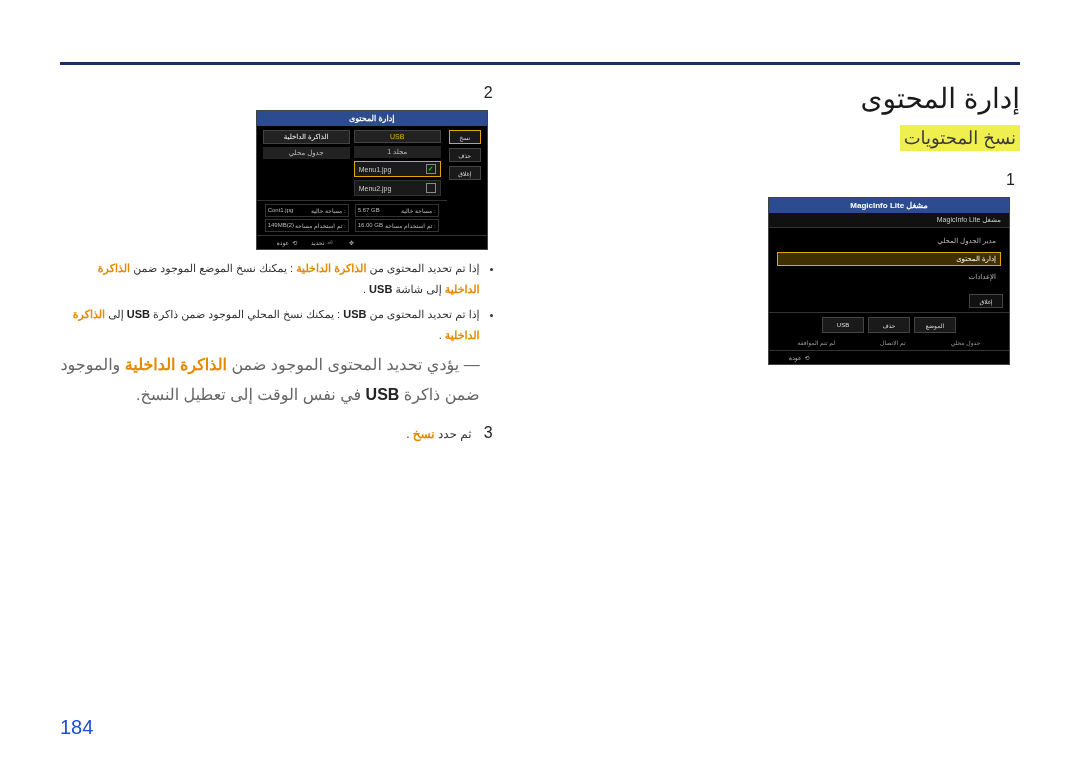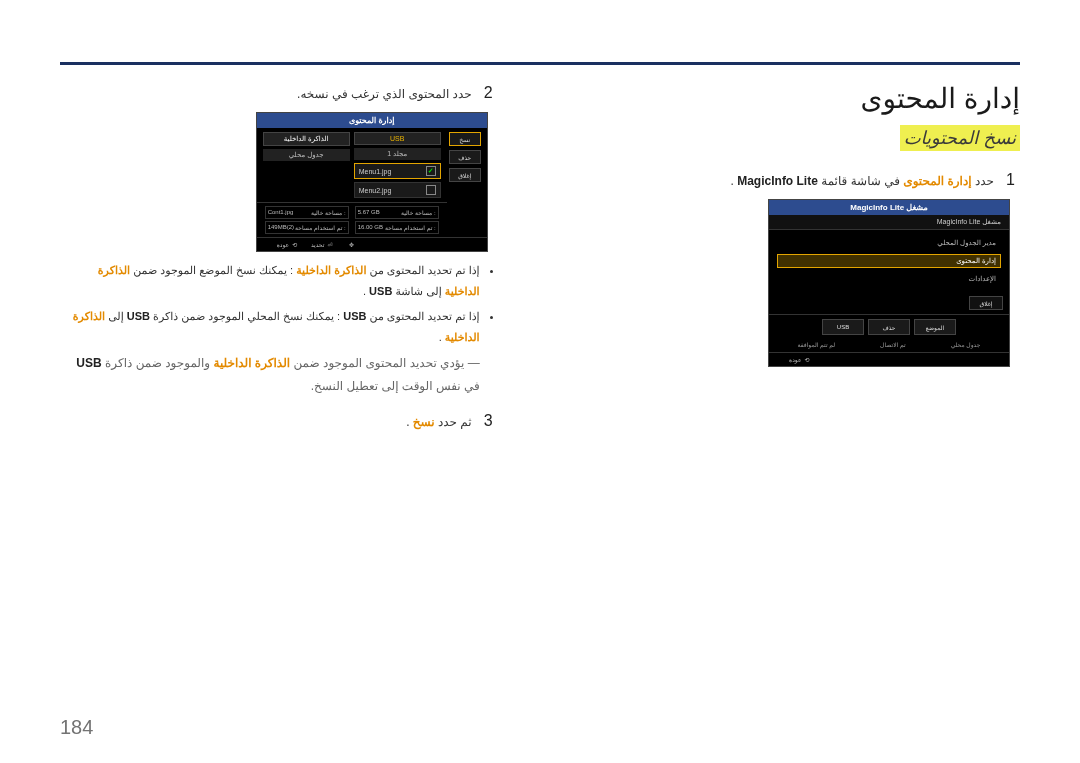--- a/index.html
+++ b/index.html
@@ -46,21 +46,20 @@
     margin:4px 0 10px;
   }
   .h2{
     display:inline-block;
     background:var(--highlight-bg);
     color:#3a3a3a;
     font-size:18px;
     padding:2px 4px;
     margin:0 0 14px;
     font-weight:400;
-    font-style:italic;
   }
   .step{
     display:flex;
     gap:12px;
     margin:6px 0 8px 0;
     font-size:12px;
   }
   .step-num{
     font-size:16px;
     color:#222;
@@ -224,44 +223,37 @@
 
   
   ul.notes{list-style:disc;padding-right:18px;margin:8px 0 0;font-size:11px;line-height:1.9;}
   ul.notes li{margin-bottom:4px;}
 
   .page-num{
     position:absolute;
     left:60px;
     bottom:24px;
     font-size:20px;
-    color:#737373;
+    color:#1d4ed8;
   }
 </style>
 </head>
 <body>
 <div class="page">
 
 <div class="top-rule"></div>
 
 <div class="content">
 
   <div class="col">
     <div class="h1">إدارة المحتوى</div>
     <div class="h2">نسخ المحتويات</div>
 
     <div class="step">
       <div class="step-num">1</div>
-      <div class="step-text">
-        <span>حدد </span>
-        <span class="accent">إدارة المحتوى</span>
-        <span> في شاشة قائمة </span>
-        <span class="bold">MagicInfo Lite</span>
-        <span>.</span>
-      </div>
     </div>
 
     
     <div class="panel mi-lite">
       <div class="title-bar">مشغل MagicInfo Lite</div>
       <div class="sub-bar">مشغل MagicInfo Lite</div>
       <div class="menu">
         <div class="item">مدير الجدول المحلي</div>
         <div class="item sel">إدارة المحتوى</div>
         <div class="item">الإعدادات</div>
@@ -282,21 +274,20 @@
       <div class="foot">
         <span class="navitem icon-back">عودة</span>
       </div>
     </div>
   </div>
 
   <div class="col left">
 
     <div class="step">
       <div class="step-num">2</div>
-      <div class="step-text">حدد المحتوى الذي ترغب في نسخه.</div>
     </div>
 
     <div class="panel content-mgr">
       <div class="title-bar">إدارة المحتوى</div>
       <div class="layout">
         <div class="side">
           <div class="side-buttons">
             <div class="b copy">نسخ</div>
             <div class="b">حذف</div>
             <div class="b">إغلاق</div>
@@ -360,21 +351,21 @@
       </li>
       <li>
         <span>إذا تم تحديد المحتوى من </span>
         <span class="bold">USB</span>
         <span>: يمكنك نسخ المحلي الموجود ضمن ذاكرة </span>
         <span class="bold">USB</span>
         <span> إلى </span>
         <span class="accent">الذاكرة الداخلية</span>
         <span>.</span>
       </li>
-      <li style="list-style:none;color:#666;font-size:12px">
+      <li style="list-style:none;color:#666;font-size:16px">
         <span>―</span>
         <span>يؤدي تحديد المحتوى الموجود ضمن </span>
         <span class="accent">الذاكرة الداخلية</span>
         <span> والموجود ضمن ذاكرة </span>
         <span class="bold">USB</span>
         <span> في نفس الوقت إلى تعطيل النسخ.</span>
       </li>
     </ul>
 
     <div class="step" style="margin-top:14px">

